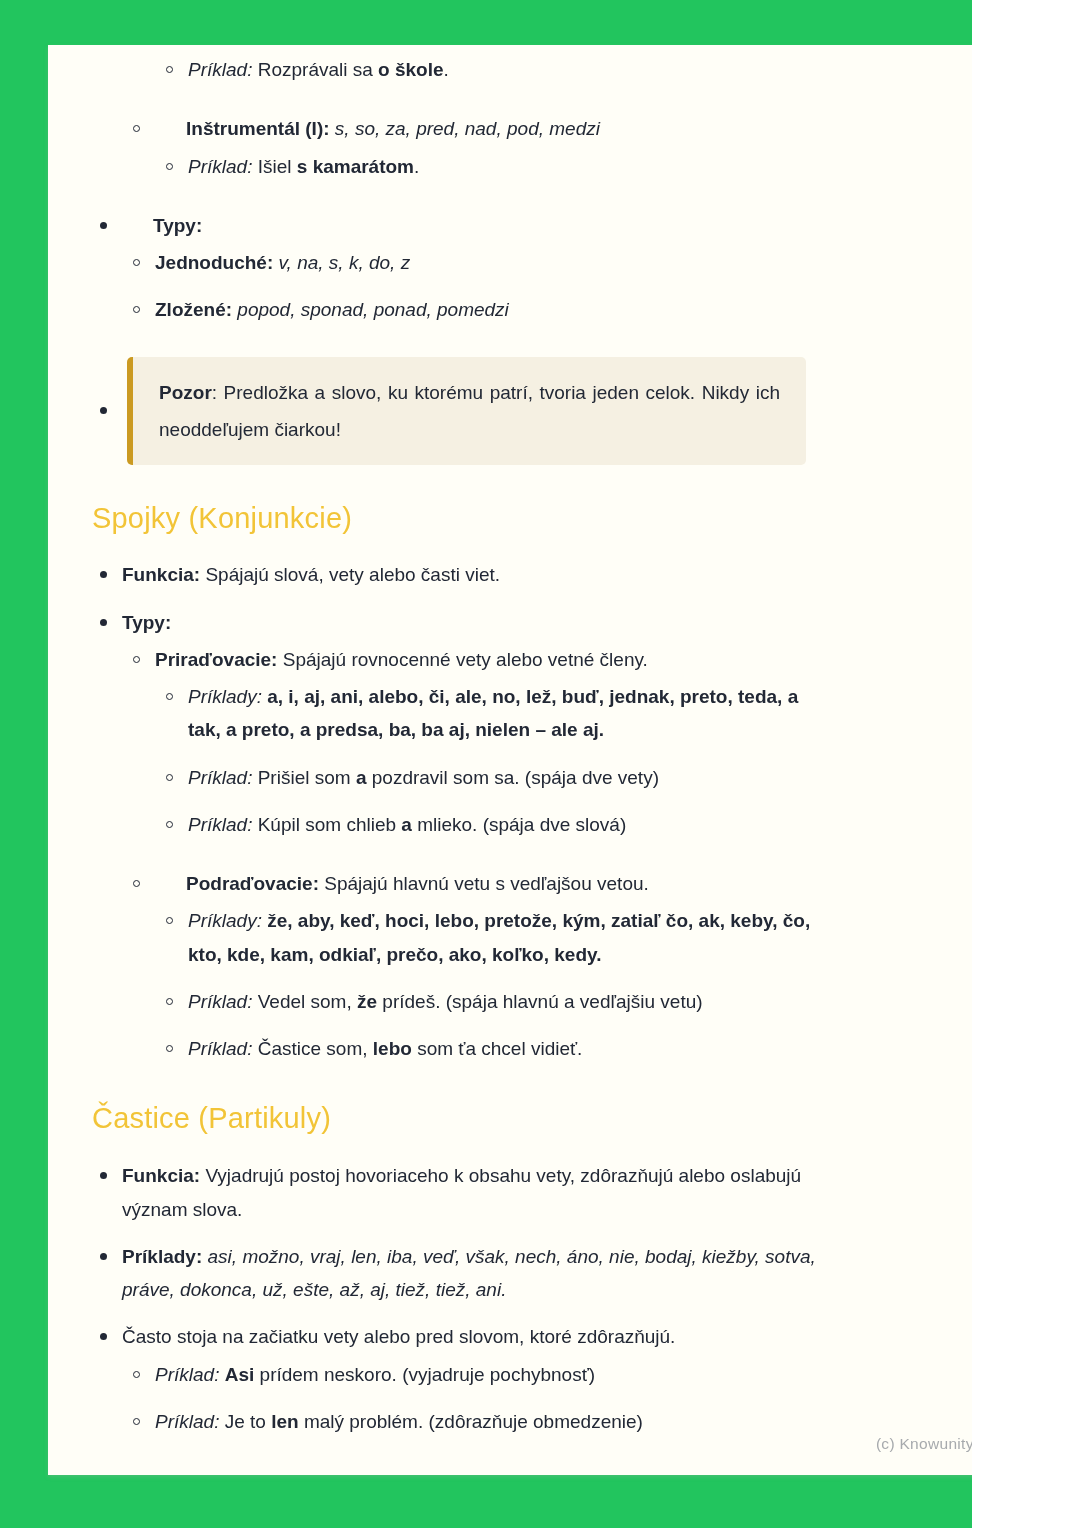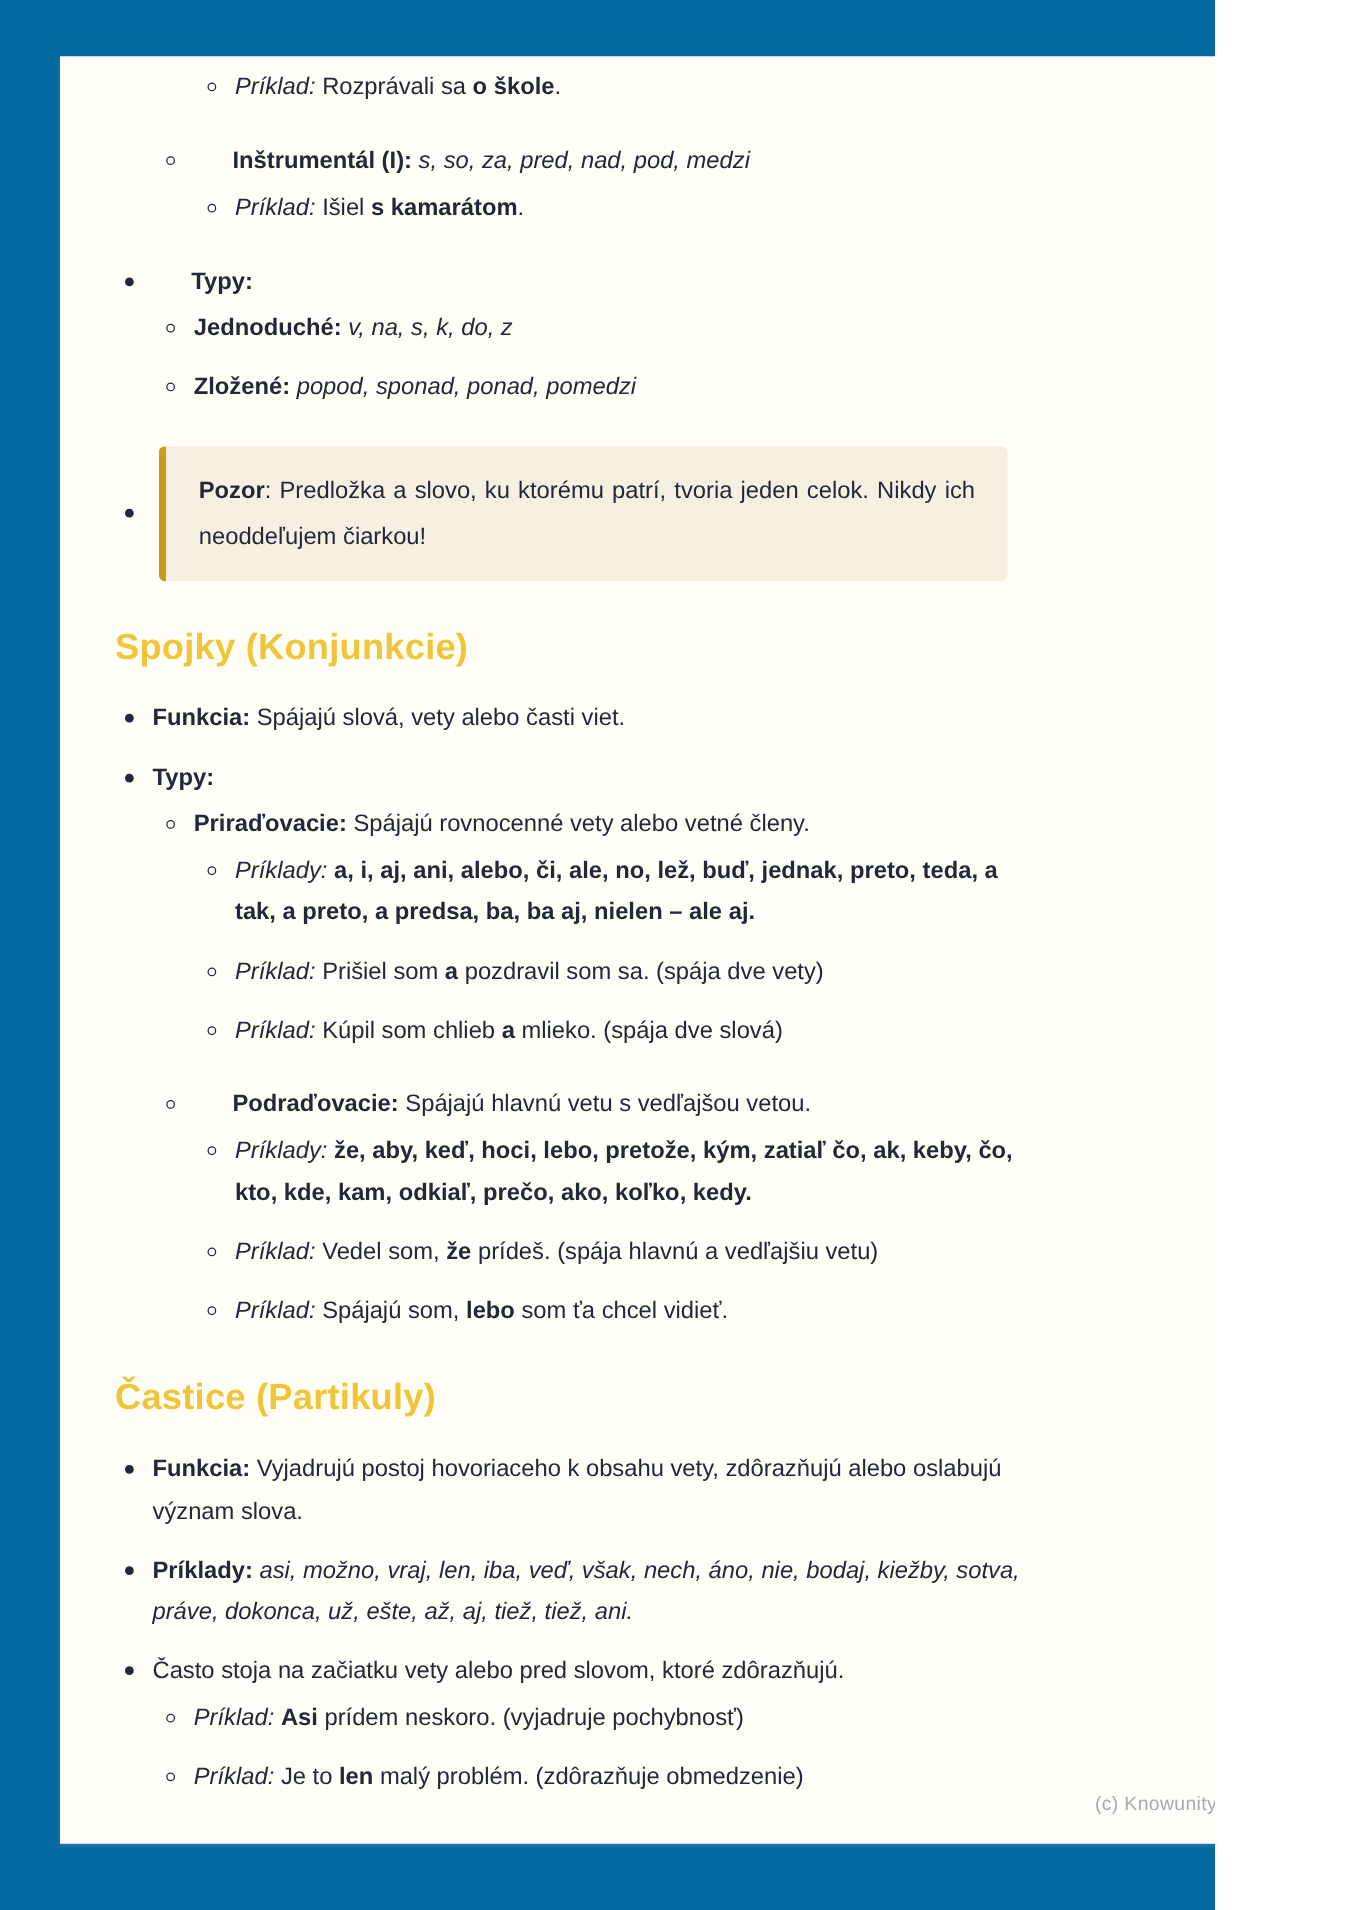--- a/index.html
+++ b/index.html
@@ -13,21 +13,21 @@
     --footer-text: #A7AAAD;
   }
   * { box-sizing: border-box; }
   html, body { margin: 0; padding: 0; }
   body {
     width: 1080px; height: 1528px;
     background: #ffffff;
     font-family: "Liberation Sans", sans-serif;
     overflow: hidden;
   }
-  .canvas { position: relative; width: 972px; height: 1528px; background: #0369a1; overflow: hidden; }
+  .canvas { position: relative; width: 972px; height: 1528px; background: #22c55e; overflow: hidden; }
   .sheet {
     position: absolute; left: 48px; top: 45px;
     width: 984px; height: 1430px;
     background: var(--sheet-bg);
     box-shadow: 0 2px 4px rgba(180,180,170,0.25);
   }
   .strip {
     position: absolute; right: 0; top: 0; bottom: 0;
     width: 56px;
     background: var(--strip-bg);
@@ -61,21 +61,21 @@
   .sp-none  { margin-top: 0; }
   .content > :first-child { margin-top: 0; }
   .b { font-weight: bold; }
   .i { font-style: italic; }
   .text { flex: 1; }
   h2.heading {
     margin: 38px 0 24px 0;
     padding-left: 0;
     font-size: 29px;
     line-height: 1.1;
-    font-weight: bold;
+    font-weight: normal;
     color: var(--heading);
     letter-spacing: 0.2px;
   }
   .callout-row { display: flex; margin-top: 30px; padding-left: 8px; }
   .callout-row .marker {
     flex: 0 0 22px;
     display: flex; align-items: center;
     align-self: center;
   }
   .callout-box {
@@ -205,21 +205,21 @@
         <div class="item lvl3">
           <span class="marker">
             <span class="circle"></span>
           </span>
           <span class="text"><span class="i">Príklad:</span><span> Vedel som, </span><span class="b">že</span><span> prídeš. (spája hlavnú a vedľajšiu vetu)</span></span>
         </div>
         <div class="item lvl3">
           <span class="marker">
             <span class="circle"></span>
           </span>
-          <span class="text"><span class="i">Príklad:</span><span> Spájajú som, </span><span class="b">lebo</span><span> som ťa chcel vidieť.</span></span>
+          <span class="text"><span class="i">Príklad:</span><span> Častice som, </span><span class="b">lebo</span><span> som ťa chcel vidieť.</span></span>
         </div>
         <h2 class="heading">Častice (Partikuly)</h2>
         <div class="item lvl1 sp-none">
           <span class="marker">
             <span class="disc"></span>
           </span>
           <span class="text"><span class="b">Funkcia:</span><span> Vyjadrujú postoj hovoriaceho k obsahu vety, zdôrazňujú alebo oslabujú význam slova.</span></span>
         </div>
         <div class="item lvl1">
           <span class="marker">

